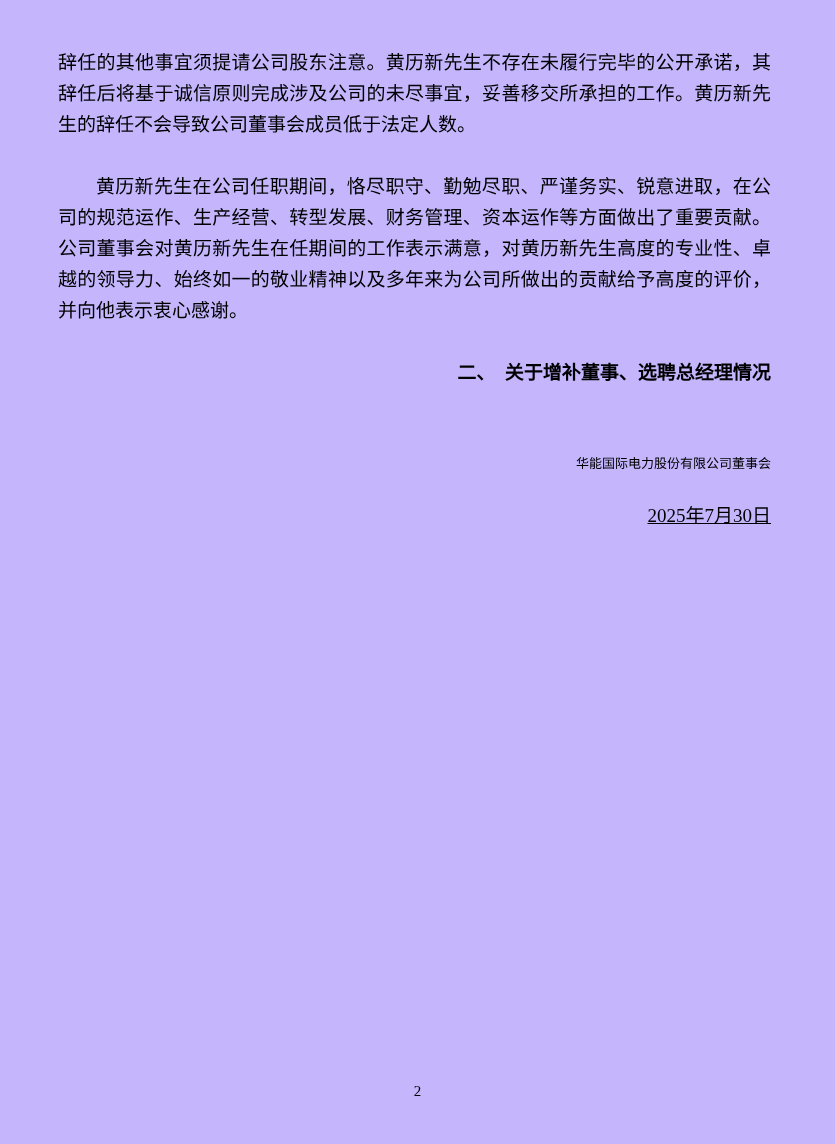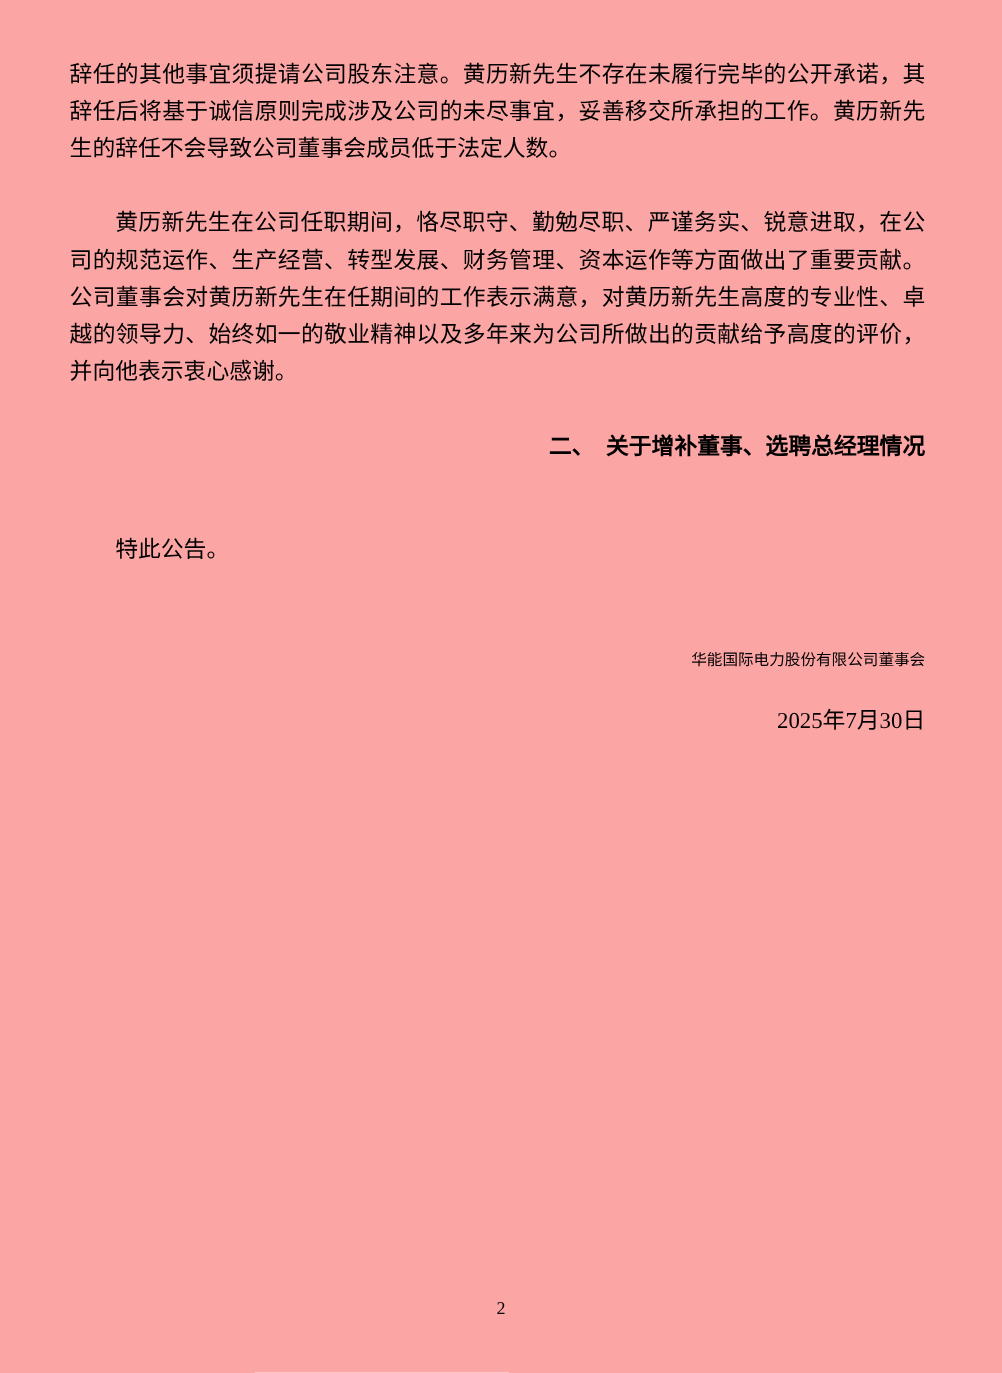--- a/index.html
+++ b/index.html
@@ -10,21 +10,21 @@
   body {
     width: 835px;
     height: 1144px;
     font-family: "Liberation Serif", "DejaVu Serif", serif;
     color: #000000;
   }
   .page {
     position: relative;
     width: 835px;
     height: 1144px;
-    background: #fca5a5;
+    background: #c4b5fd;
     overflow: hidden;
   }
   .content {
     padding: 47px 64px 0 58px;
   }
   .body-para {
     font-size: 19px;
     line-height: 31px;
     text-align: justify;
     text-indent: 2em;
@@ -53,20 +53,21 @@
     font-size: 13px;
     line-height: 31px;
     text-align: right;
     margin: 60px 0 0 0;
   }
   .date-line {
     font-size: 19px;
     line-height: 31px;
     text-align: right;
     margin: 21px 0 0 0;
+    text-decoration: underline;
   }
   .page-footer {
     position: absolute;
     left: 0;
     top: 1080px;
     width: 100%;
     text-align: center;
     font-size: 15px;
     line-height: 22px;
   }
@@ -79,21 +80,20 @@
 
     <p class="body-para continuation">辞任的其他事宜须提请公司股东注意。黄历新先生不存在未履行完毕的公开承诺，其辞任后将基于诚信原则完成涉及公司的未尽事宜，妥善移交所承担的工作。黄历新先生的辞任不会导致公司董事会成员低于法定人数。</p>
 
     <p class="body-para">黄历新先生在公司任职期间，恪尽职守、勤勉尽职、严谨务实、锐意进取，在公司的规范运作、生产经营、转型发展、财务管理、资本运作等方面做出了重要贡献。公司董事会对黄历新先生在任期间的工作表示满意，对黄历新先生高度的专业性、卓越的领导力、始终如一的敬业精神以及多年来为公司所做出的贡献给予高度的评价，并向他表示衷心感谢。</p>
 
     <h2 class="section-heading">二、　关于增补董事、选聘总经理情况</h2>
 
 
 
 
-    <p class="closing-para">特此公告。</p>
 
     <p class="signature-line">华能国际电力股份有限公司董事会</p>
 
     <p class="date-line">2025年7月30日</p>
 
   </div>
 
   <div class="page-footer">2</div>
 </div>
 

